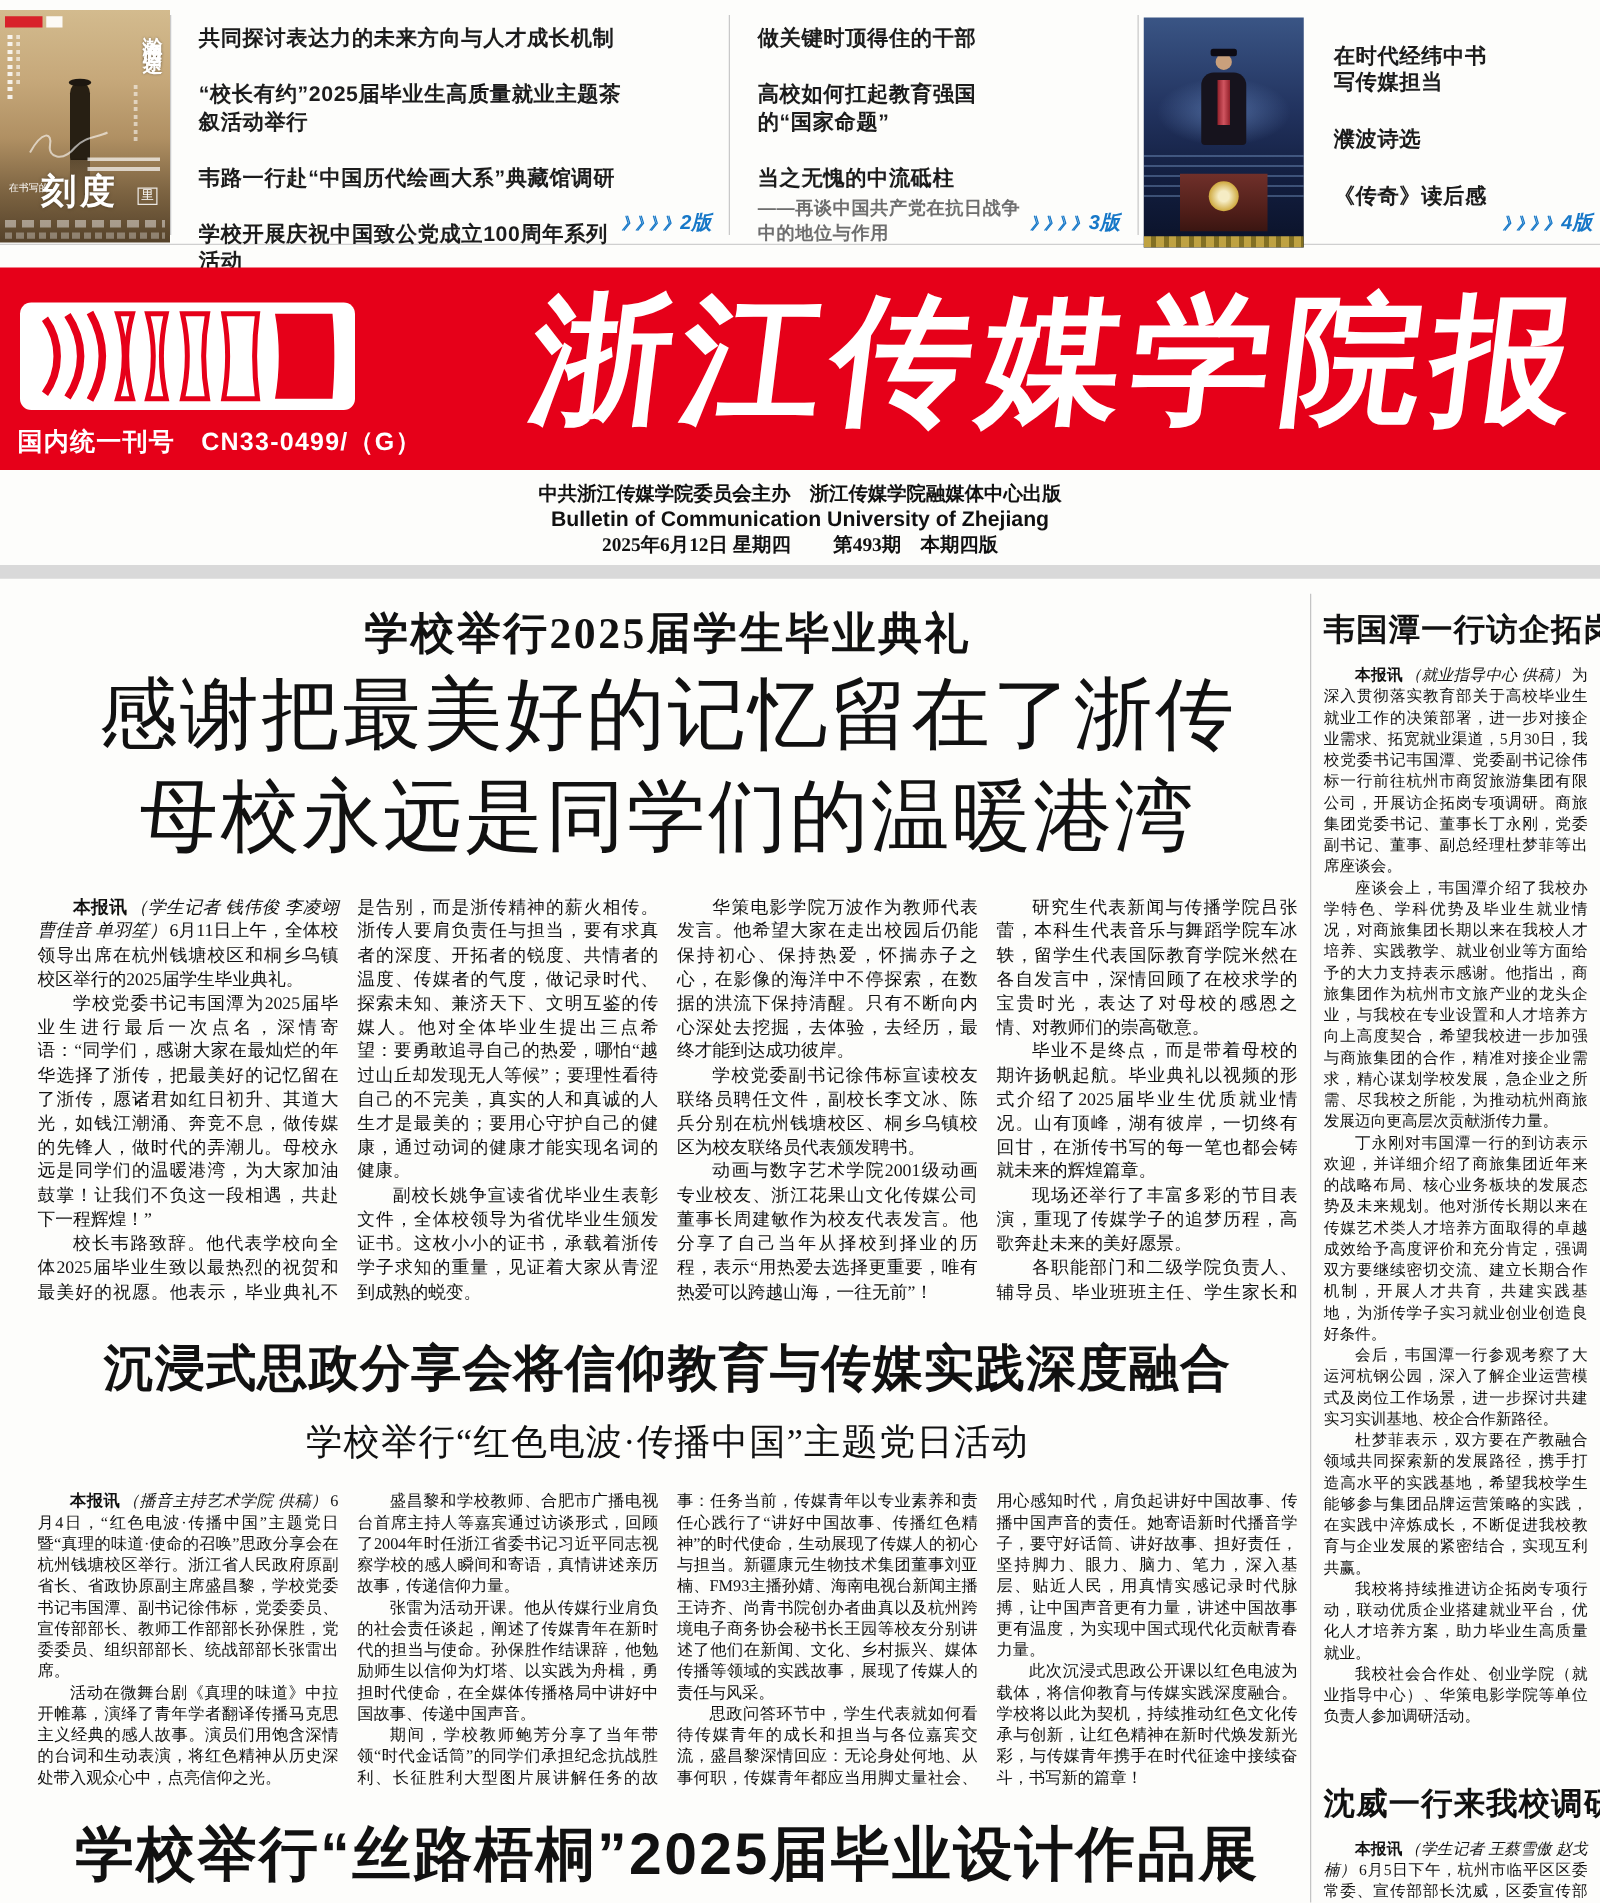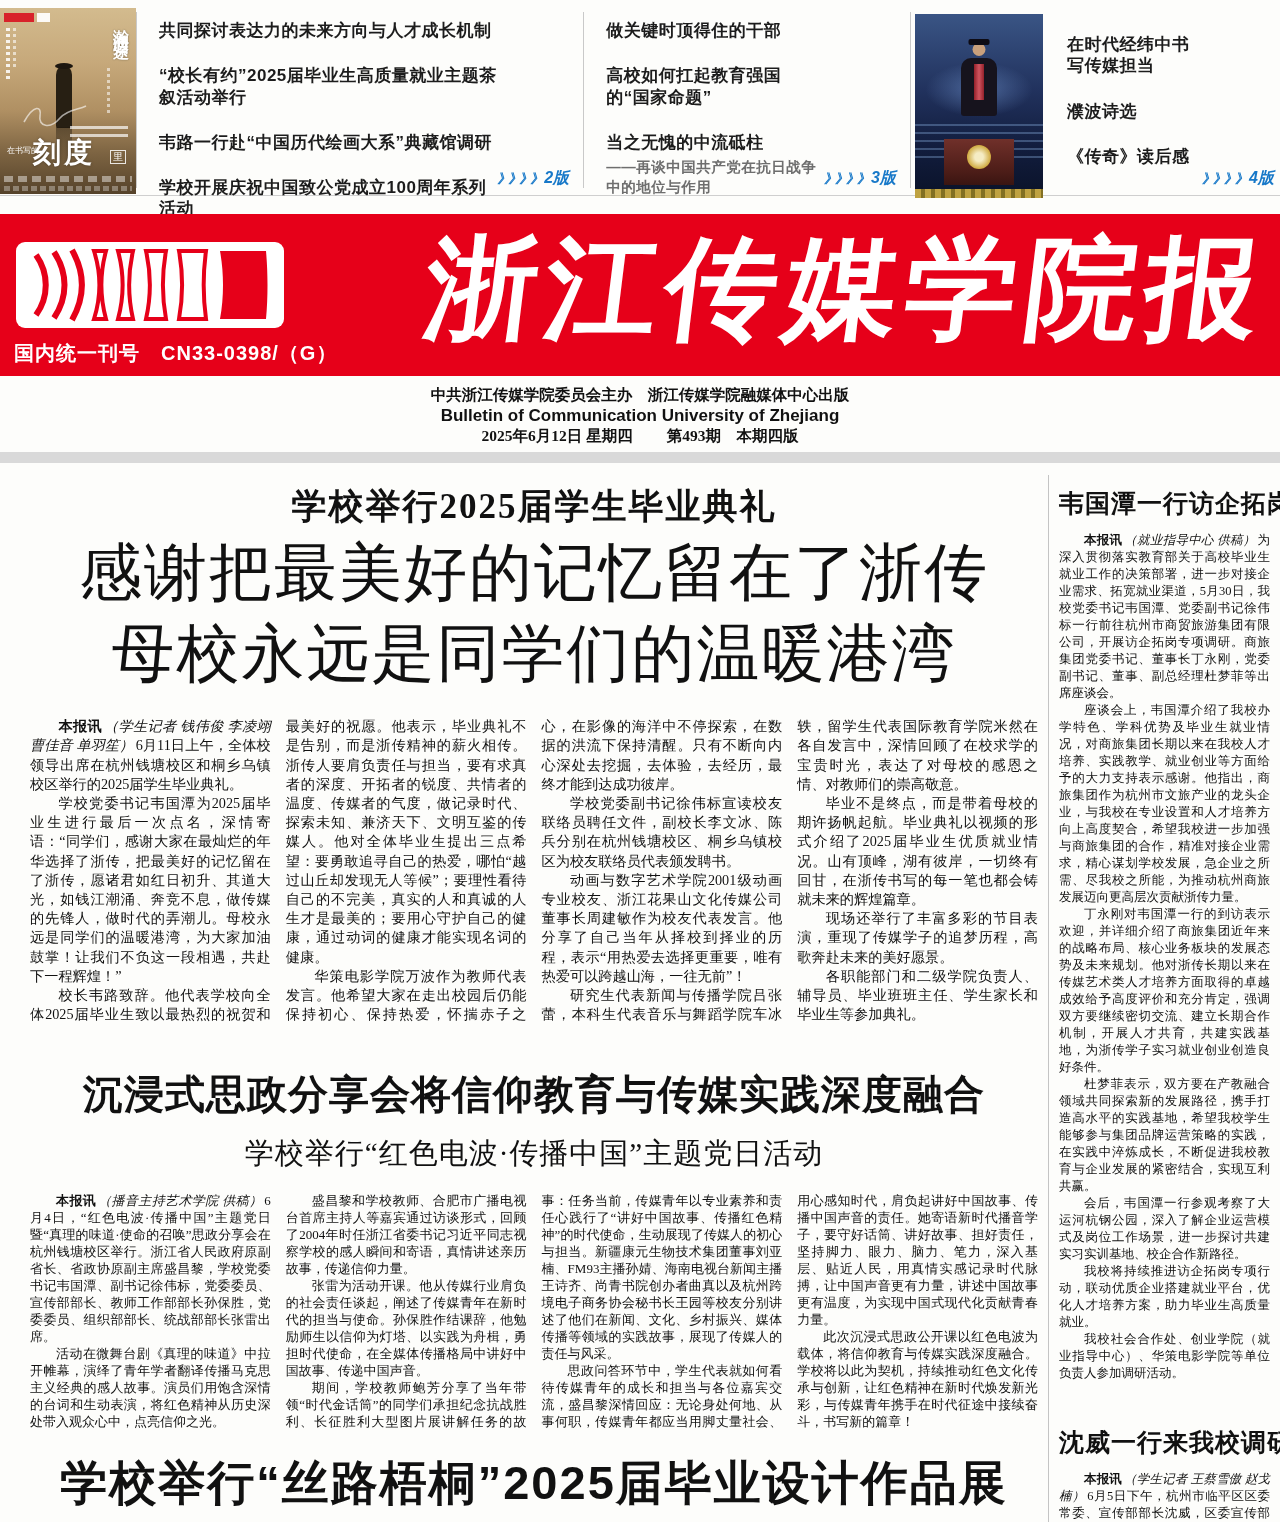--- a/index.html
+++ b/index.html
@@ -215,21 +215,21 @@
       <path d="M20,13 C33,31 33,55 20,73" stroke="#e60019" stroke-width="6" fill="none"></path>
       <path d="M38,10 C52,31 52,55 38,76" stroke="#e60019" stroke-width="6" fill="none"></path>
       <path d="M56,8 C69,31 69,55 56,78" stroke="#e60019" stroke-width="6" fill="none"></path>
       <path d="M78,9 C85,31 85,55 78,77 L90,77 C84,55 84,31 90,9 Z" stroke="#e60019" stroke-width="4" fill="none"></path>
       <path d="M102,9 C108,31 108,55 102,77 L117,77 C112,55 112,31 117,9 Z" stroke="#e60019" stroke-width="4" fill="none"></path>
       <path d="M130,9 C135,31 135,55 130,77 L150,77 C146,55 146,31 150,9 Z" stroke="#e60019" stroke-width="4" fill="none"></path>
       <path d="M163,9 C167,31 167,55 163,77 L190,77 C187,55 187,31 190,9 Z" stroke="#e60019" stroke-width="4" fill="none"></path>
       <path d="M204,9 C208,31 208,55 204,77 L250,77 C252,55 252,31 250,9 Z" fill="#e60019"></path>
     </svg>
   </div>
-  <div class="m-kanhao">国内统一刊号　CN33-0398/（G）</div>
+  <div class="m-kanhao">国内统一刊号　CN33-0499/（G）</div>
   <div class="m-title">浙江传媒学院报</div>
 </div>
 
 <div class="pubrow">
   <div class="pleft">中共浙江传媒学院委员会主办　浙江传媒学院融媒体中心出版</div>
   <div class="pcenter">Bulletin of Communication University of Zhejiang</div>
   <div class="pright">
     <span style="margin-left:0">2025年6月12日 星期四</span><span>第493期　本期四版</span>
   </div>
 </div>
@@ -238,20 +238,21 @@
 <div class="content">
   <div class="maincol">
 
     <div class="kicker">学校举行2025届学生毕业典礼</div>
     <div class="bigh">感谢把最美好的记忆留在了浙传</div>
     <div class="bigh">母校永远是同学们的温暖港湾</div>
     <div class="body1 newsbody">
         <p><b class="lead">本报讯</b><i class="kai">（学生记者 钱伟俊 李凌翊 曹佳音 单羽笙）</i>6月11日上午，全体校领导出席在杭州钱塘校区和桐乡乌镇校区举行的2025届学生毕业典礼。</p>
         <p>学校党委书记韦国潭为2025届毕业生进行最后一次点名，深情寄语：“同学们，感谢大家在最灿烂的年华选择了浙传，把最美好的记忆留在了浙传，愿诸君如红日初升、其道大光，如钱江潮涌、奔竞不息，做传媒的先锋人，做时代的弄潮儿。母校永远是同学们的温暖港湾，为大家加油鼓掌！让我们不负这一段相遇，共赴下一程辉煌！”</p>
         <p>校长韦路致辞。他代表学校向全体2025届毕业生致以最热烈的祝贺和最美好的祝愿。他表示，毕业典礼不是告别，而是浙传精神的薪火相传。浙传人要肩负责任与担当，要有求真者的深度、开拓者的锐度、共情者的温度、传媒者的气度，做记录时代、探索未知、兼济天下、文明互鉴的传媒人。他对全体毕业生提出三点希望：要勇敢追寻自己的热爱，哪怕“越过山丘却发现无人等候”；要理性看待自己的不完美，真实的人和真诚的人生才是最美的；要用心守护自己的健康，通过动词的健康才能实现名词的健康。</p>
+        <p>副校长姚争宣读省优毕业生表彰文件，全体校领导为省优毕业生颁发证书。这枚小小的证书，承载着浙传学子求知的重量，见证着大家从青涩到成熟的蜕变。</p>
         <p>华策电影学院万波作为教师代表发言。他希望大家在走出校园后仍能保持初心、保持热爱，怀揣赤子之心，在影像的海洋中不停探索，在数据的洪流下保持清醒。只有不断向内心深处去挖掘，去体验，去经历，最终才能到达成功彼岸。</p>
         <p>学校党委副书记徐伟标宣读校友联络员聘任文件，副校长李文冰、陈兵分别在杭州钱塘校区、桐乡乌镇校区为校友联络员代表颁发聘书。</p>
         <p>动画与数字艺术学院2001级动画专业校友、浙江花果山文化传媒公司董事长周建敏作为校友代表发言。他分享了自己当年从择校到择业的历程，表示“用热爱去选择更重要，唯有热爱可以跨越山海，一往无前”！</p>
         <p>研究生代表新闻与传播学院吕张蕾，本科生代表音乐与舞蹈学院车冰轶，留学生代表国际教育学院米然在各自发言中，深情回顾了在校求学的宝贵时光，表达了对母校的感恩之情、对教师们的崇高敬意。</p>
         <p>毕业不是终点，而是带着母校的期许扬帆起航。毕业典礼以视频的形式介绍了2025届毕业生优质就业情况。山有顶峰，湖有彼岸，一切终有回甘，在浙传书写的每一笔也都会铸就未来的辉煌篇章。</p>
         <p>现场还举行了丰富多彩的节目表演，重现了传媒学子的追梦历程，高歌奔赴未来的美好愿景。</p>
         <p>各职能部门和二级学院负责人、辅导员、毕业班班主任、学生家长和毕业生等参加典礼。</p>
       </div>
 
     <div class="h2a">沉浸式思政分享会将信仰教育与传媒实践深度融合</div>
@@ -285,22 +286,22 @@
   </div>
 
   <div class="vline"></div>
 
   <div class="sidecol">
     <div class="sb-title">韦国潭一行访企拓岗调研</div>
     <div class="sb-body newsbody">
         <p><b class="lead">本报讯</b><i class="kai">（就业指导中心 供稿）</i>为深入贯彻落实教育部关于高校毕业生就业工作的决策部署，进一步对接企业需求、拓宽就业渠道，5月30日，我校党委书记韦国潭、党委副书记徐伟标一行前往杭州市商贸旅游集团有限公司，开展访企拓岗专项调研。商旅集团党委书记、董事长丁永刚，党委副书记、董事、副总经理杜梦菲等出席座谈会。</p>
         <p>座谈会上，韦国潭介绍了我校办学特色、学科优势及毕业生就业情况，对商旅集团长期以来在我校人才培养、实践教学、就业创业等方面给予的大力支持表示感谢。他指出，商旅集团作为杭州市文旅产业的龙头企业，与我校在专业设置和人才培养方向上高度契合，希望我校进一步加强与商旅集团的合作，精准对接企业需求，精心谋划学校发展，急企业之所需、尽我校之所能，为推动杭州商旅发展迈向更高层次贡献浙传力量。</p>
         <p>丁永刚对韦国潭一行的到访表示欢迎，并详细介绍了商旅集团近年来的战略布局、核心业务板块的发展态势及未来规划。他对浙传长期以来在传媒艺术类人才培养方面取得的卓越成效给予高度评价和充分肯定，强调双方要继续密切交流、建立长期合作机制，开展人才共育，共建实践基地，为浙传学子实习就业创业创造良好条件。</p>
+        <p>会后，韦国潭一行参观考察了大运河杭钢公园，深入了解企业运营模式及岗位工作场景，进一步探讨共建实习实训基地、校企合作新路径。</p>
         <p>杜梦菲表示，双方要在产教融合领域共同探索新的发展路径，携手打造高水平的实践基地，希望我校学生能够参与集团品牌运营策略的实践，在实践中淬炼成长，不断促进我校教育与企业发展的紧密结合，实现互利共赢。</p>
-        <p>会后，韦国潭一行参观考察了大运河杭钢公园，深入了解企业运营模式及岗位工作场景，进一步探讨共建实习实训基地、校企合作新路径。</p>
         <p>我校将持续推进访企拓岗专项行动，联动优质企业搭建就业平台，优化人才培养方案，助力毕业生高质量就业。</p>
         <p>我校社会合作处、创业学院（就业指导中心）、华策电影学院等单位负责人参加调研活动。</p>
       </div>
     <div class="sb-gap"></div>
     <div class="sb-title">沈威一行来我校调研交流</div>
     <div class="sb-body newsbody">
         <p><b class="lead">本报讯</b><i class="kai">（学生记者 王蔡雪傲 赵戈楠）</i>6月5日下午，杭州市临平区区委常委、宣传部部长沈威，区委宣传部副部长、区文创发展中心主任叶诚等一行来调研交流，我校校长韦路，党委委员、宣传部部长、教师工作部部长孙保胜出席。</p>
       </div>
   </div>
 </div>

